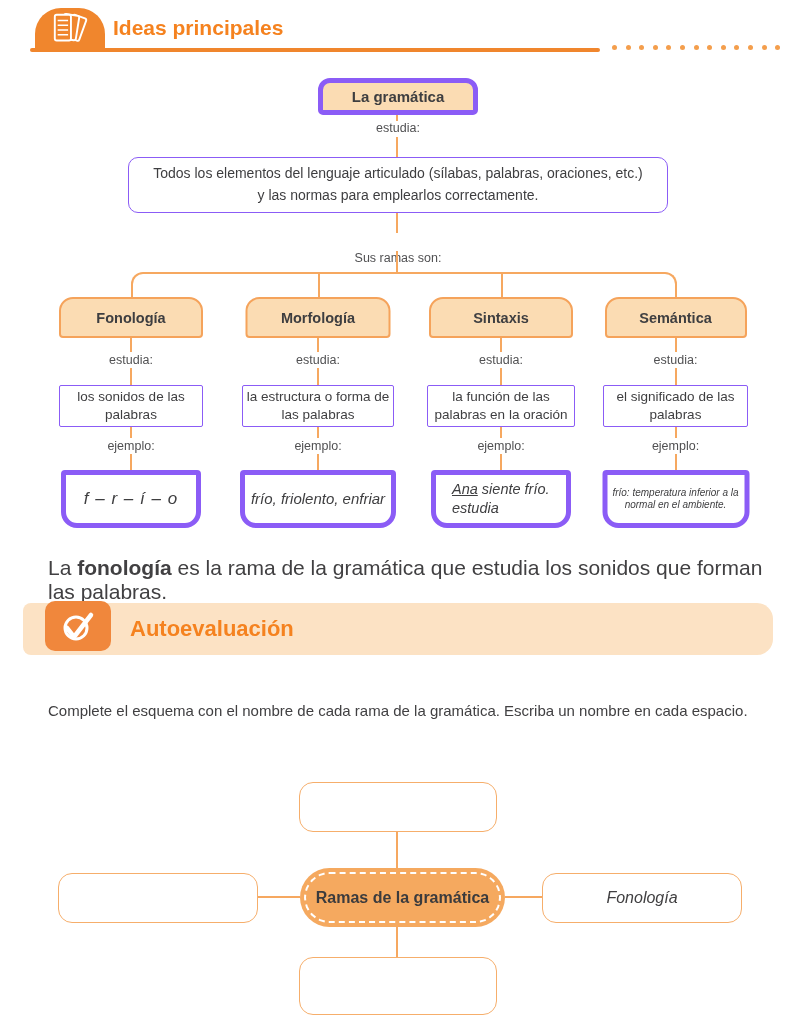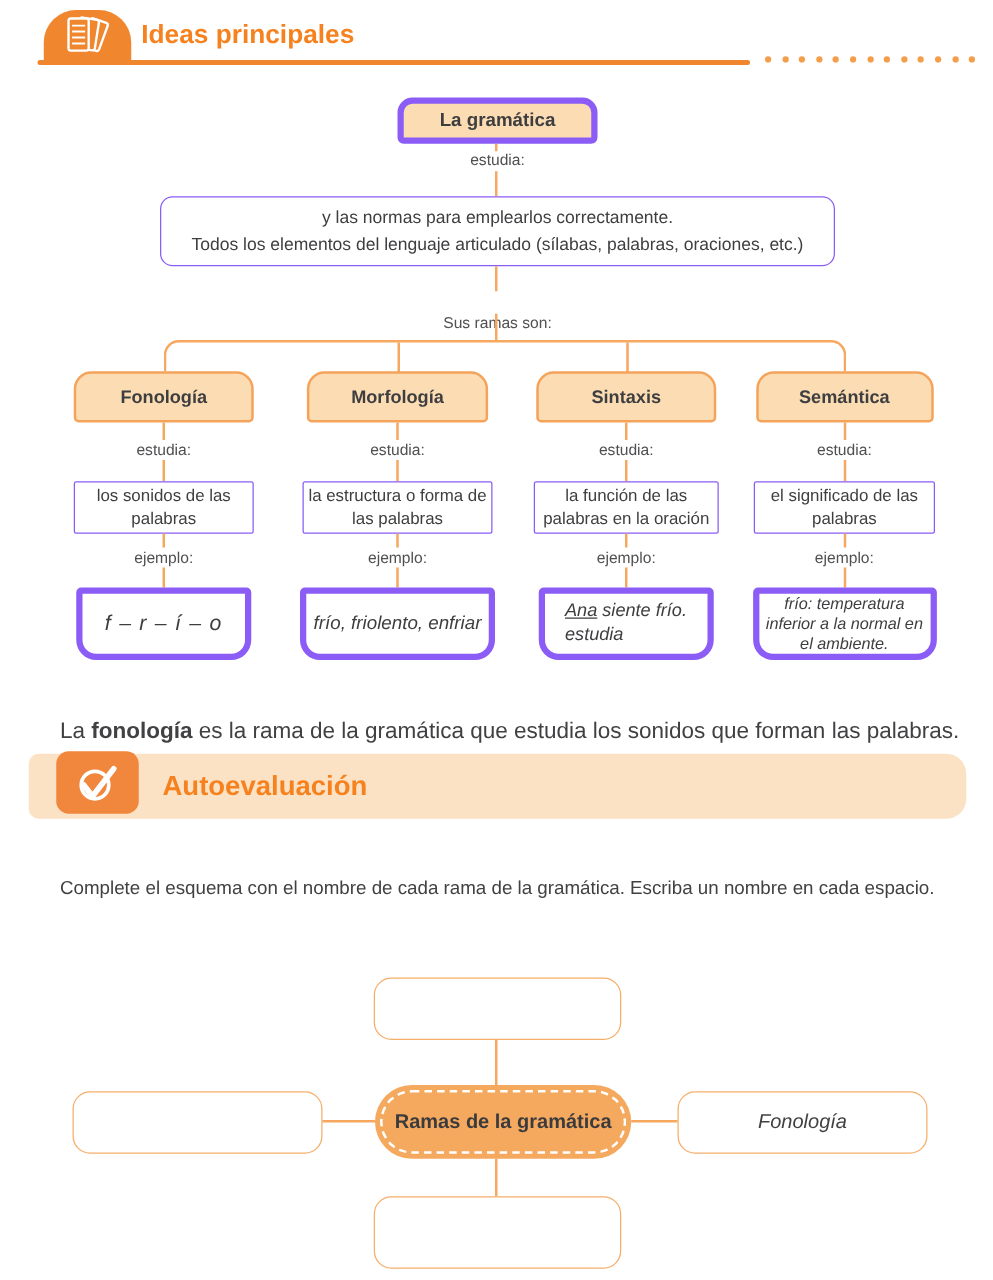--- a/index.html
+++ b/index.html
@@ -32,23 +32,23 @@
   .b-seg1 { position:absolute; left:calc(50% - 1px); top:41px; height:14px; }
   .b-est  { top:55px; }
   .b-seg2 { position:absolute; left:calc(50% - 1px); top:71px; height:17px; }
   .b-desc { position:absolute; top:88px; left:0; width:100%; height:42px; border-width:1.5px; border-radius:2px; font-size:13.5px; line-height:1.3; padding:2px; }
   .b-seg3 { position:absolute; left:calc(50% - 1px); top:130px; height:11px; }
   .b-ej   { top:141px; }
   .b-seg4 { position:absolute; left:calc(50% - 1px); top:157px; height:16px; }
   .b-ex   { position:absolute; top:173px; left:50%; transform:translateX(-50%); height:58px; border-radius:4px 4px 16px 16px; font-style:italic; font-size:15px; line-height:1.3; }
   .ex-frio { font-size:17px; letter-spacing:1px;font-style:italic; }
   .ex-sintaxis { justify-content:flex-start; text-align:left; padding-left:16px; font-size:14.5px; }
-  .ex-semantica { font-size:13px; line-height:1.25; padding:0 3px;font-style:italic; }
+  .ex-semantica { font-size:10px; line-height:1.25; padding:0 3px;font-style:italic; }
   .underlined { text-decoration:underline; }
-  .summary { position:absolute; left:48px; top:556px; font-size:18px; color:#414042;margin-top:18px; }
+  .summary { position:absolute; left:48px; top:556px; font-size:21px; color:#414042; }
   .summary b { font-weight:bold; }
   
   .auto-banner { position:absolute; left:23px; top:603px; width:750px; height:52px; background:#fce2c4; border-radius:8px 16px 16px 8px; }
   .auto-icon { position:absolute; left:45px; top:601px; width:66px; height:50px; background:#f0873c; border-radius:10px; display:flex; align-items:center; justify-content:center; }
   .auto-title { position:absolute; left:130px; top:603px; height:52px; line-height:52px; font-size:22px; font-weight:bold; color:#f5821f; }
   .sub-title { position:absolute; left:23px; top:668px; font-size:18px; font-weight:bold; color:#f5821f; }
   .instructions { position:absolute; left:48px; top:700px; width:724px; font-size:15px; line-height:1.45; color:#414042; text-align:justify; }
   
   .ans-box { position:absolute; background:#fff; border:1.6px solid #f6ae6b; border-radius:14px; display:flex; align-items:center; justify-content:center; }
   .ans-right { font-style:italic; font-size:16px; color:#414042; }
@@ -94,22 +94,22 @@
       <span></span>
   </div>
 
   <div class="box peach root-box">La gramática</div>
 
   <div class="vline" style="left:396px; top:115px; height:6px;"></div>
   <div class="abs-label" style="left:398px; top:120px;">estudia:</div>
   <div class="vline" style="left:396px; top:137px; height:20px;"></div>
 
   <div class="box def-box">
+    <div>Todos los elementos del lenguaje articulado (sílabas, palabras, oraciones, etc.)</div>
     <div>y las normas para emplearlos correctamente.</div>
-    <div>Todos los elementos del lenguaje articulado (sílabas, palabras, oraciones, etc.)</div>
   </div>
 
   <div class="vline" style="left:396px; top:213px; height:20px;"></div>
   <div class="abs-label" style="left:398px; top:250px;">Sus ramas son:</div>
   <div class="vline" style="left:396px; top:251px; height:21px;"></div>
 
   <div class="tree-connector">
     <div class="inner-v" style="left:185px;"></div>
     <div class="inner-v" style="left:368px;"></div>
   </div>

